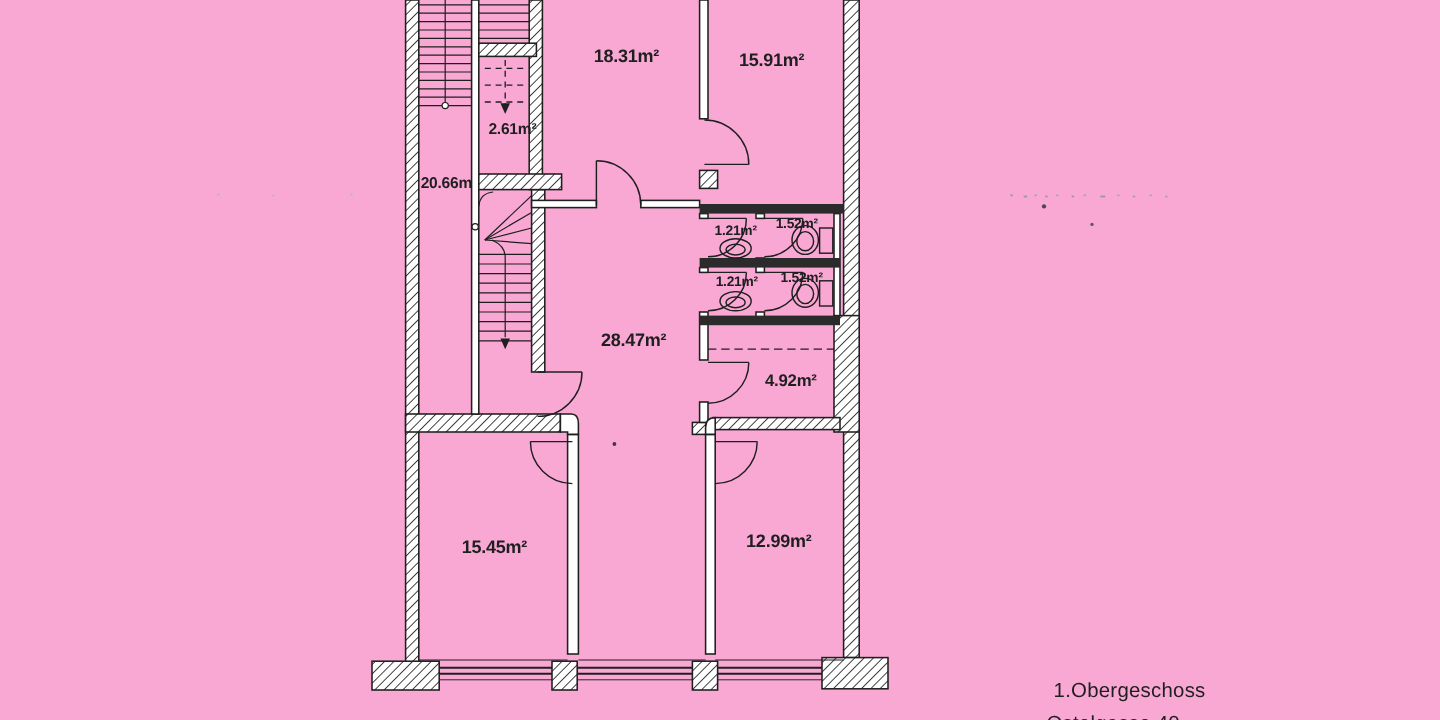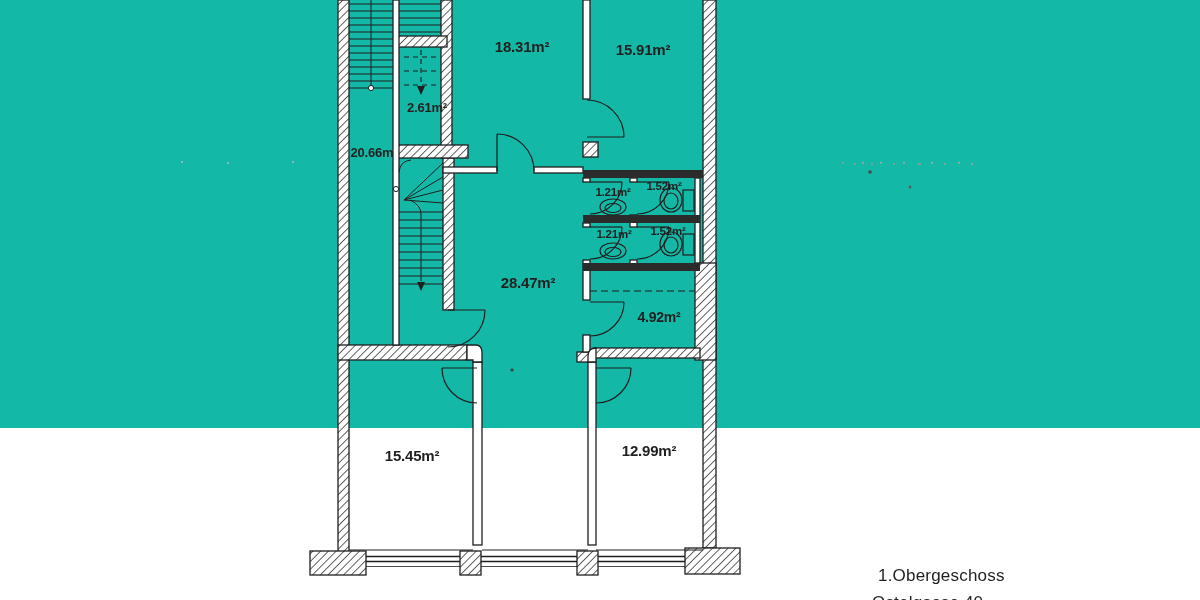--- a/index.html
+++ b/index.html
@@ -1,17 +1,17 @@
 <!DOCTYPE html>
 <html><head>
 <meta charset="utf-8">
 <style>
   html,body{margin:0;padding:0;background:#ffffff;width:1200px;height:600px;overflow:hidden;
             font-family:"Liberation Sans", sans-serif;}
-  .page{position:relative;width:1200px;height:428px;background:#14b8a6;}
+  .page{position:relative;width:1200px;height:600px;background:#f9a8d4;}
   svg{position:absolute;left:0;top:0;overflow:hidden;}
   text{fill:#1f1f1f;}
   .area-label{font-weight:600;letter-spacing:-0.2px;}
   .caption{font-weight:500;letter-spacing:0.2px;}
 </style>
 </head>
 <body>
 
 <div class="page">
 <svg width="1200" height="600" viewBox="0 0 1200 600">

